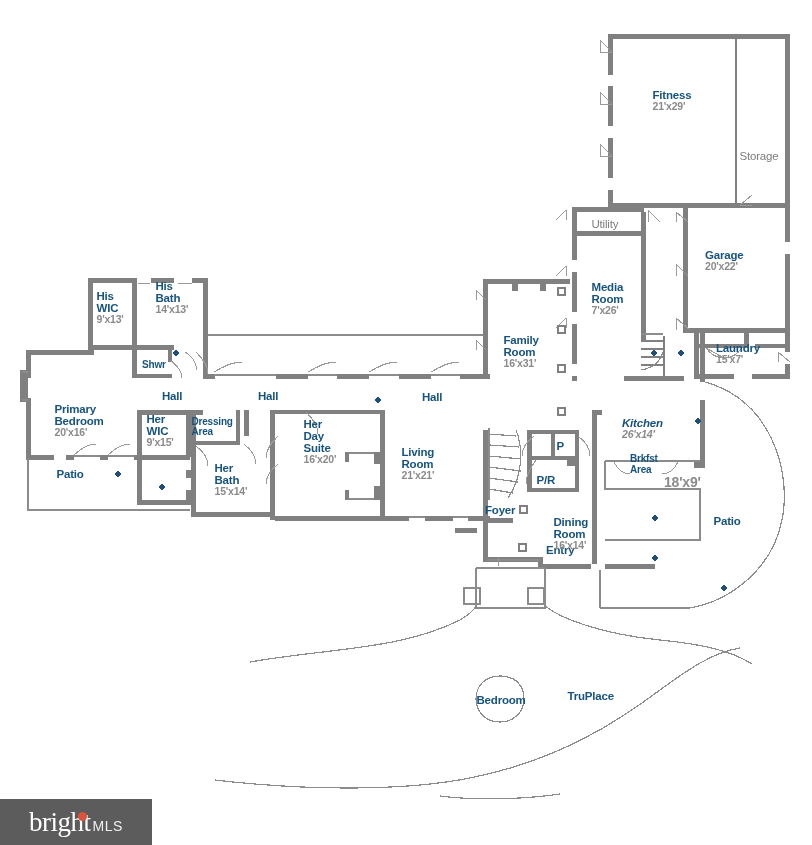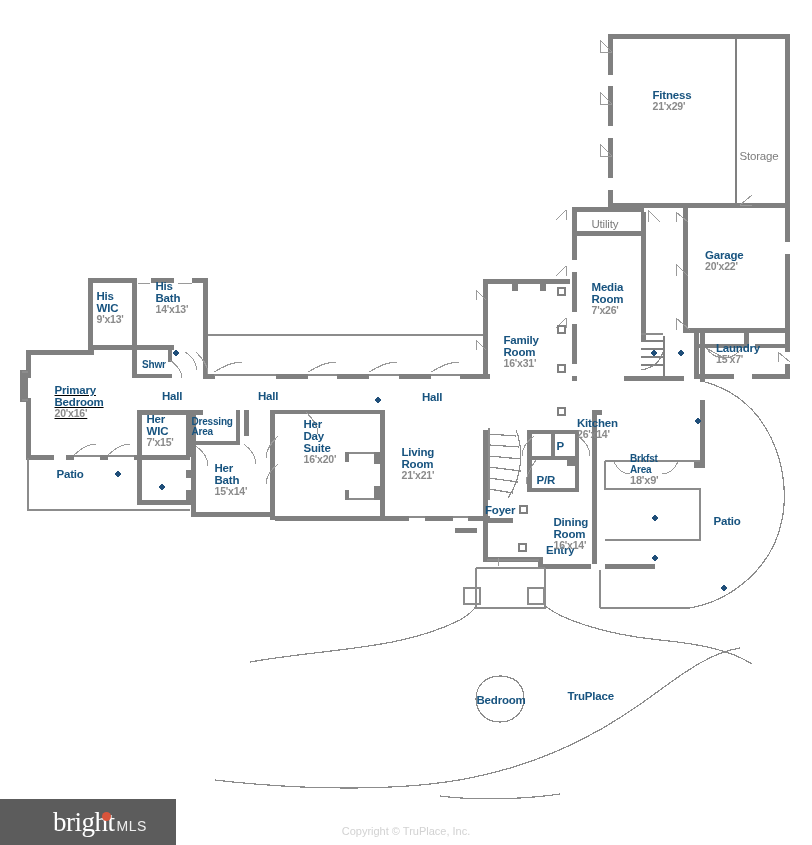--- a/index.html
+++ b/index.html
@@ -13,27 +13,27 @@
 
   .room-label{position:absolute;text-align:left;line-height:1.05;
      pointer-events:none;white-space:nowrap;}
   .room-label .rname{
      color:#17537f;font-weight:bold;font-size:11.5px;display:block;
      letter-spacing:-.2px;}
   .room-label .rdim{
      color:#8a8a8a;font-weight:bold;font-size:10.5px;display:block;
      letter-spacing:-.2px;}
   .room-label.small .rname{font-size:10px;}
-  .room-label.small .rdim{font-size:11px;}
+  .room-label.small .rdim{font-size:14px;margin-left:34px;}
   .room-label.gray .rname{color:#7d7d7d;font-weight:normal;font-size:11.5px;}
 
   
   #brand-bar{
     position:absolute;left:0;top:799px;width:152px;height:46px;
-    background:#5c5c5c;display:flex;align-items:center;justify-content:center;padding-left:24px;
+    background:#5c5c5c;display:flex;align-items:center;justify-content:center;
   }
   #brand-text{
     color:#ffffff;font-family:"Liberation Serif", serif;font-size:27px;
     letter-spacing:-.5px;position:relative;line-height:1;
   }
   #brand-text .mls{
     font-family:"Liberation Sans", sans-serif;font-size:14px;
     letter-spacing:.5px;vertical-align:baseline;margin-left:2px;color:#efefef;
   }
   #brand-dot{
@@ -347,36 +347,36 @@
         <span class="rname">His<br>WIC</span>
         <span class="rdim">9'x13'</span>
       </div>
       <div class="room-label" style="left: 155.5px; top: 279.5px;">
         <span class="rname">His<br>Bath</span>
         <span class="rdim">14'x13'</span>
       </div>
       <div class="room-label small" style="left: 142px; top: 359.5px;">
         <span class="rname">Shwr</span>
       </div>
-      <div class="room-label" style="left: 54.5px; top: 384px; text-decoration: underline;">
+      <div class="room-label" style="left: 54.5px; top: 403px;">
         <span class="rname">Primary<br>Bedroom</span>
         <span class="rdim">20'x16'</span>
       </div>
       <div class="room-label" style="left: 162px; top: 390px;">
         <span class="rname">Hall</span>
       </div>
       <div class="room-label" style="left: 258px; top: 390px;">
         <span class="rname">Hall</span>
       </div>
       <div class="room-label" style="left: 422px; top: 391px;">
         <span class="rname">Hall</span>
       </div>
       <div class="room-label" style="left: 146.5px; top: 412.5px;">
         <span class="rname">Her<br>WIC</span>
-        <span class="rdim">7'x15'</span>
+        <span class="rdim">9'x15'</span>
       </div>
       <div class="room-label small" style="left: 191.5px; top: 416.5px;">
         <span class="rname">Dressing<br>Area</span>
       </div>
       <div class="room-label" style="left: 214.5px; top: 461.5px;">
         <span class="rname">Her<br>Bath</span>
         <span class="rdim">15'x14'</span>
       </div>
       <div class="room-label" style="left: 303.5px; top: 417.5px;">
         <span class="rname">Her<br>Day<br>Suite</span>
@@ -386,21 +386,21 @@
         <span class="rname">Living<br>Room</span>
         <span class="rdim">21'x21'</span>
       </div>
       <div class="room-label" style="left: 503.5px; top: 333.5px;">
         <span class="rname">Family<br>Room</span>
         <span class="rdim">16'x31'</span>
       </div>
       <div class="room-label" style="left: 56.5px; top: 468px;">
         <span class="rname">Patio</span>
       </div>
-      <div class="room-label" style="left: 577px; top: 416.5px;">
+      <div class="room-label" style="left: 622px; top: 416.5px; font-style: italic;">
         <span class="rname">Kitchen</span>
         <span class="rdim">26'x14'</span>
       </div>
       <div class="room-label small" style="left: 630px; top: 454px;">
         <span class="rname">Brkfst<br>Area</span>
         <span class="rdim">18'x9'</span>
       </div>
       <div class="room-label" style="left: 713.5px; top: 515px;">
         <span class="rname">Patio</span>
       </div>
@@ -428,15 +428,14 @@
       </div>
     </div>
 
 <div id="brand-bar">
   <div id="brand-text">
     <span>bright</span><span class="mls">MLS</span>
     <span id="brand-dot"></span>
   </div>
 </div>
 
-<div id="copyright">Copyright © TruPlace, Inc.</div>
 
 </div>
 
 </body></html>

